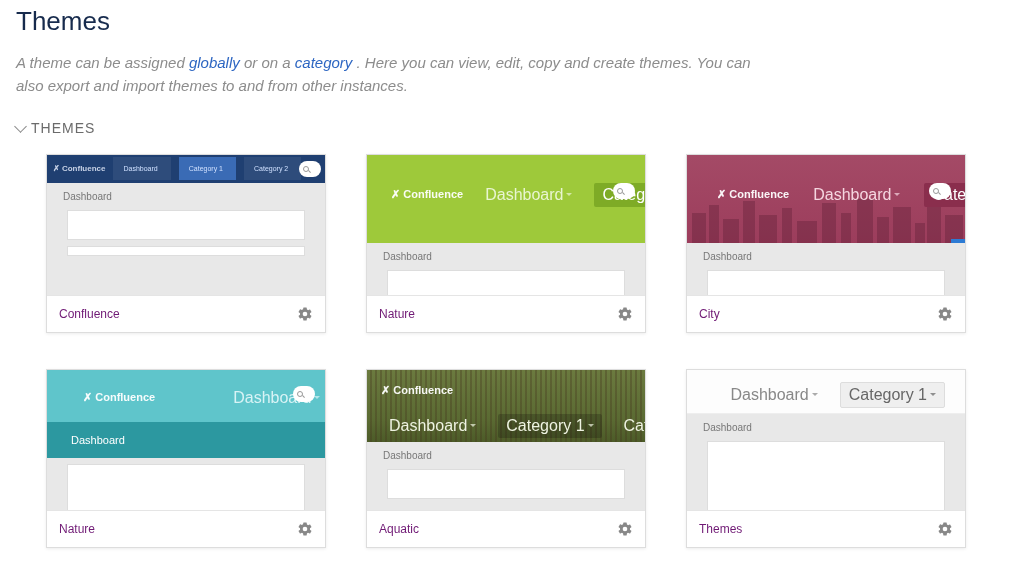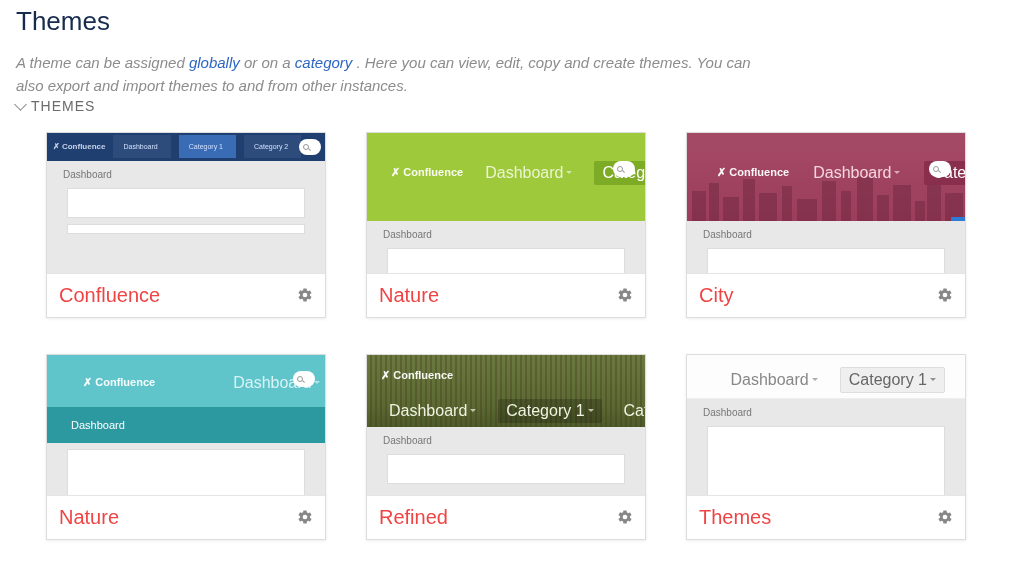--- a/index.html
+++ b/index.html
@@ -14,20 +14,21 @@
     font-size: 26px;
     font-weight: 500;
     color: #172b4d;
     margin-bottom: 14px;
   }
   p.description {
     font-style: italic;
     color: #8c8c8c;
     line-height: 1.55;
     font-size: 15px;
+    margin-bottom: 22px;
     max-width: 760px;
   }
   p.description .link { color: #2d66c2; cursor: pointer; }
   .section-header {
     display: flex;
     align-items: center;
     gap: 6px;
     margin-bottom: 18px;
     color: #7a7a7a;
   }
@@ -63,22 +64,22 @@
     background: #bef264;
   }
   .card-footer {
     display: flex;
     align-items: center;
     justify-content: space-between;
     padding: 10px 12px;
     border-top: 1px solid #e5e5e5;
   }
   .card-footer .name {
-    color: #ef4444;
-    font-size: 20px;
+    color: #701a75;
+    font-size: 12px;
     text-align: right;
   }
   .gear {
     width: 16px; height: 16px;
     color: #888;
   }
   
   .pv {
     position: absolute; inset: 0;
     font-family: Arial, sans-serif;
@@ -382,21 +383,21 @@
 
           </div>
         </div>
         <div class="body">
           <div class="label">Dashboard</div>
           <div class="panel"></div>
         </div>
       </div>
     </div>
     <div class="card-footer">
-      <span class="name">Refined</span>
+      <span class="name">Aquatic</span>
       <svg class="gear" viewBox="0 0 24 24" fill="currentColor">
           <path d="M19.4 13a7.8 7.8 0 0 0 .1-1 7.8 7.8 0 0 0-.1-1l2.1-1.6a.5.5 0 0 0 .1-.6l-2-3.4a.5.5 0 0 0-.6-.2l-2.4 1a7.6 7.6 0 0 0-1.7-1l-.4-2.6a.5.5 0 0 0-.5-.4h-4a.5.5 0 0 0-.5.4L9.1 5a7.6 7.6 0 0 0-1.7 1l-2.4-1a.5.5 0 0 0-.6.2l-2 3.4a.5.5 0 0 0 .1.6L4.6 11a7.8 7.8 0 0 0 0 2l-2.1 1.6a.5.5 0 0 0-.1.6l2 3.4a.5.5 0 0 0 .6.2l2.4-1a7.6 7.6 0 0 0 1.7 1l.4 2.6a.5.5 0 0 0 .5.4h4a.5.5 0 0 0 .5-.4l.4-2.6a7.6 7.6 0 0 0 1.7-1l2.4 1a.5.5 0 0 0 .6-.2l2-3.4a.5.5 0 0 0-.1-.6ZM12 15.5A3.5 3.5 0 1 1 15.5 12 3.5 3.5 0 0 1 12 15.5Z"></path>
         </svg>
     </div>
   </div>
 
   <div class="card">
     <div class="thumb">
       <div class="pv t6">
         <div class="hero1">

